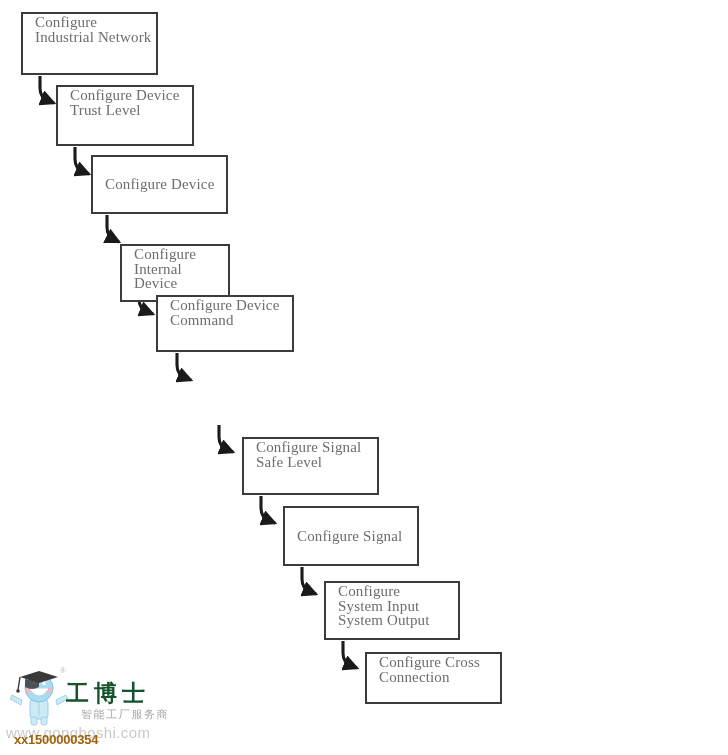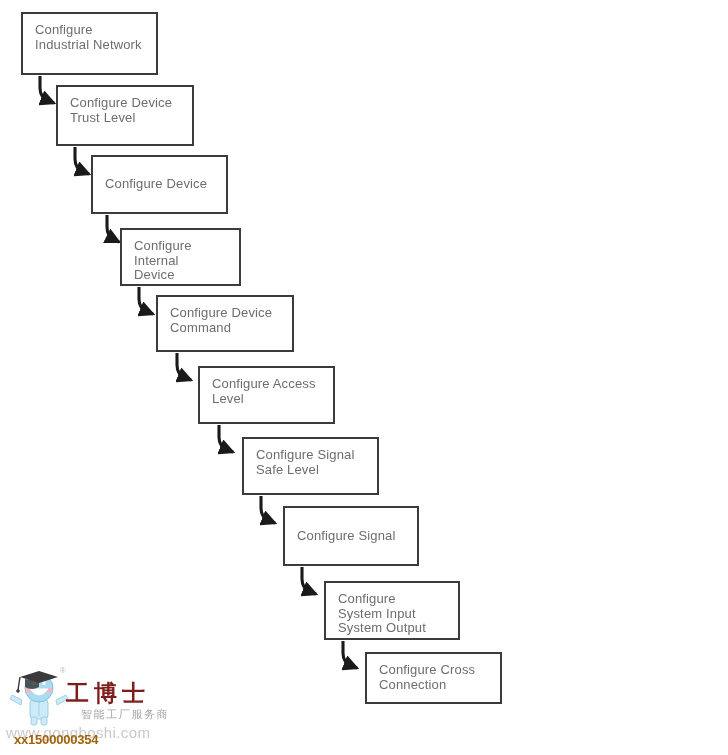--- a/index.html
+++ b/index.html
@@ -37,26 +37,26 @@
     box-sizing: border-box;
     background: #ffffff;
     border: 2px solid #3b3b3b;
     display: flex;
     align-items: flex-start;
     justify-content: flex-start;
   }
 
   .node-label {
     color: #6d6d6d;
-    font-size: 13px;
+    font-size: 15px;
     line-height: 14.5px;
     letter-spacing: 0.15px;
     white-space: pre-line;
-    padding: 9px 0 0 12px;
-    font-family: Liberation Sans, sans-serif;
+    padding: 1px 0 0 12px;
+    font-family: Liberation Serif, serif;
   }
 
   .node-label.mid {
     align-self: center;
     padding-top: 0;
   }
 
   
   #watermark {
     position: absolute;
@@ -72,21 +72,21 @@
     width: 62px;
     height: 62px;
   }
   #wm-cn-main {
     position: absolute;
     left: 62px;
     top: 18px;
     font-family: "DejaVu Sans", sans-serif;
     font-size: 23px;
     font-weight: bold;
-    color: #7f1d1d;
+    color: #14532d;
     letter-spacing: 5px;
     white-space: nowrap;
   }
   #wm-cn-sub {
     position: absolute;
     left: 77px;
     top: 47px;
     font-family: "DejaVu Sans", sans-serif;
     font-size: 11px;
     color: #a8a8a8;
@@ -153,34 +153,30 @@
 
   <div class="node-box" style="left:56px; top:85px; width:138px; height:61px;">
     <span class="node-label">Configure Device
 Trust Level</span>
   </div>
 
   <div class="node-box" style="left:91px; top:155px; width:137px; height:59px;">
     <span class="node-label mid">Configure Device</span>
   </div>
 
-  <div class="node-box" style="left:120px; top:228px; width:121px; height:58px;">
+  <div class="node-box" style="left:120px; top:244px; width:110px; height:58px;">
     <span class="node-label">Configure Internal
 Device</span>
   </div>
 
   <div class="node-box" style="left:156px; top:295px; width:138px; height:57px;">
     <span class="node-label">Configure Device
 Command</span>
   </div>
 
-  <div class="node-box" style="left:198px; top:366px; width:137px; height:58px;">
-    <span class="node-label">Configure Access
-Level</span>
-  </div>
 
   <div class="node-box" style="left:242px; top:437px; width:137px; height:58px;">
     <span class="node-label">Configure Signal
 Safe Level</span>
   </div>
 
   <div class="node-box" style="left:283px; top:506px; width:136px; height:60px;">
     <span class="node-label mid">Configure Signal</span>
   </div>
 

